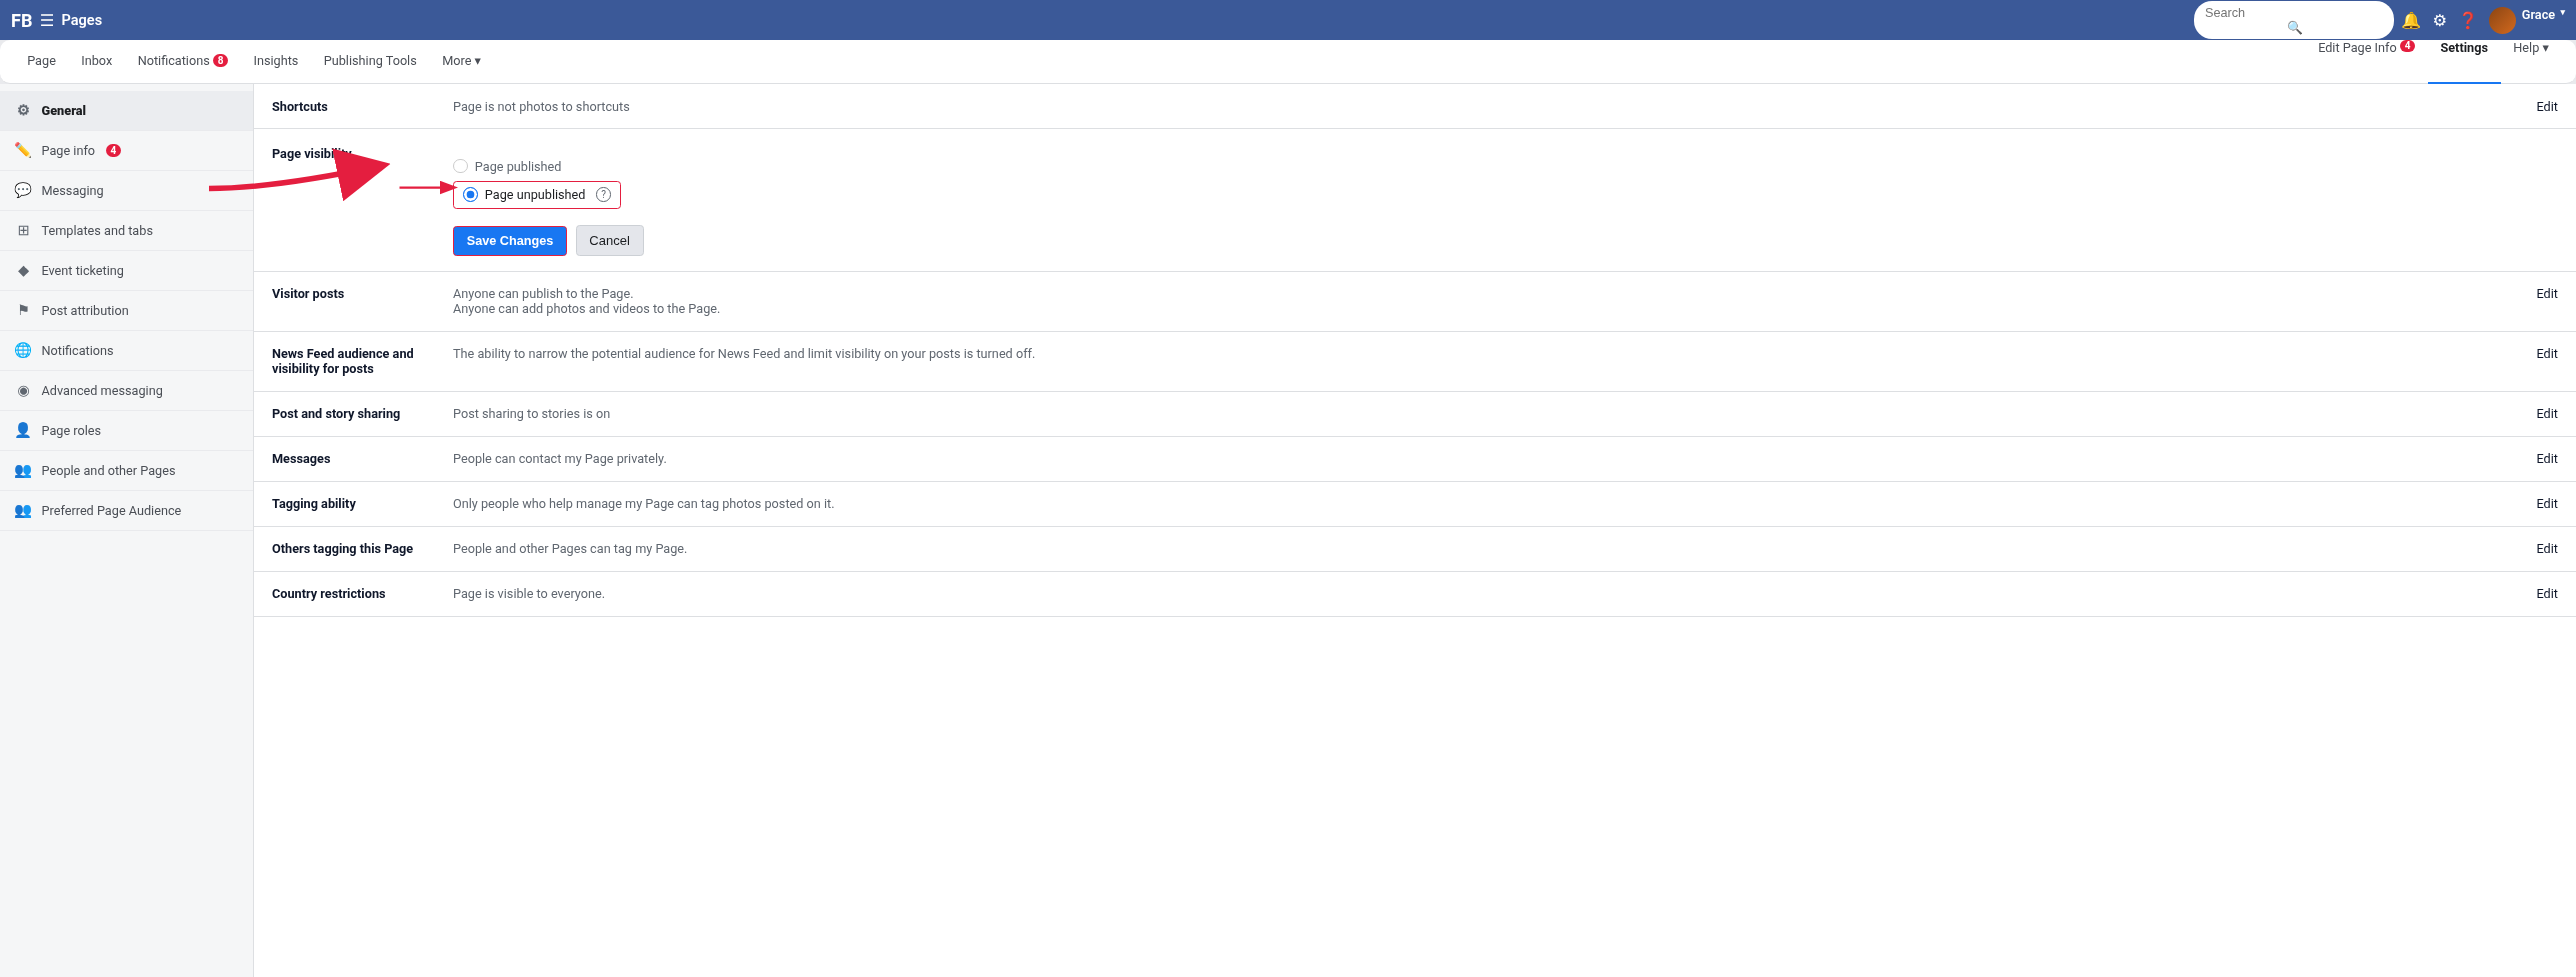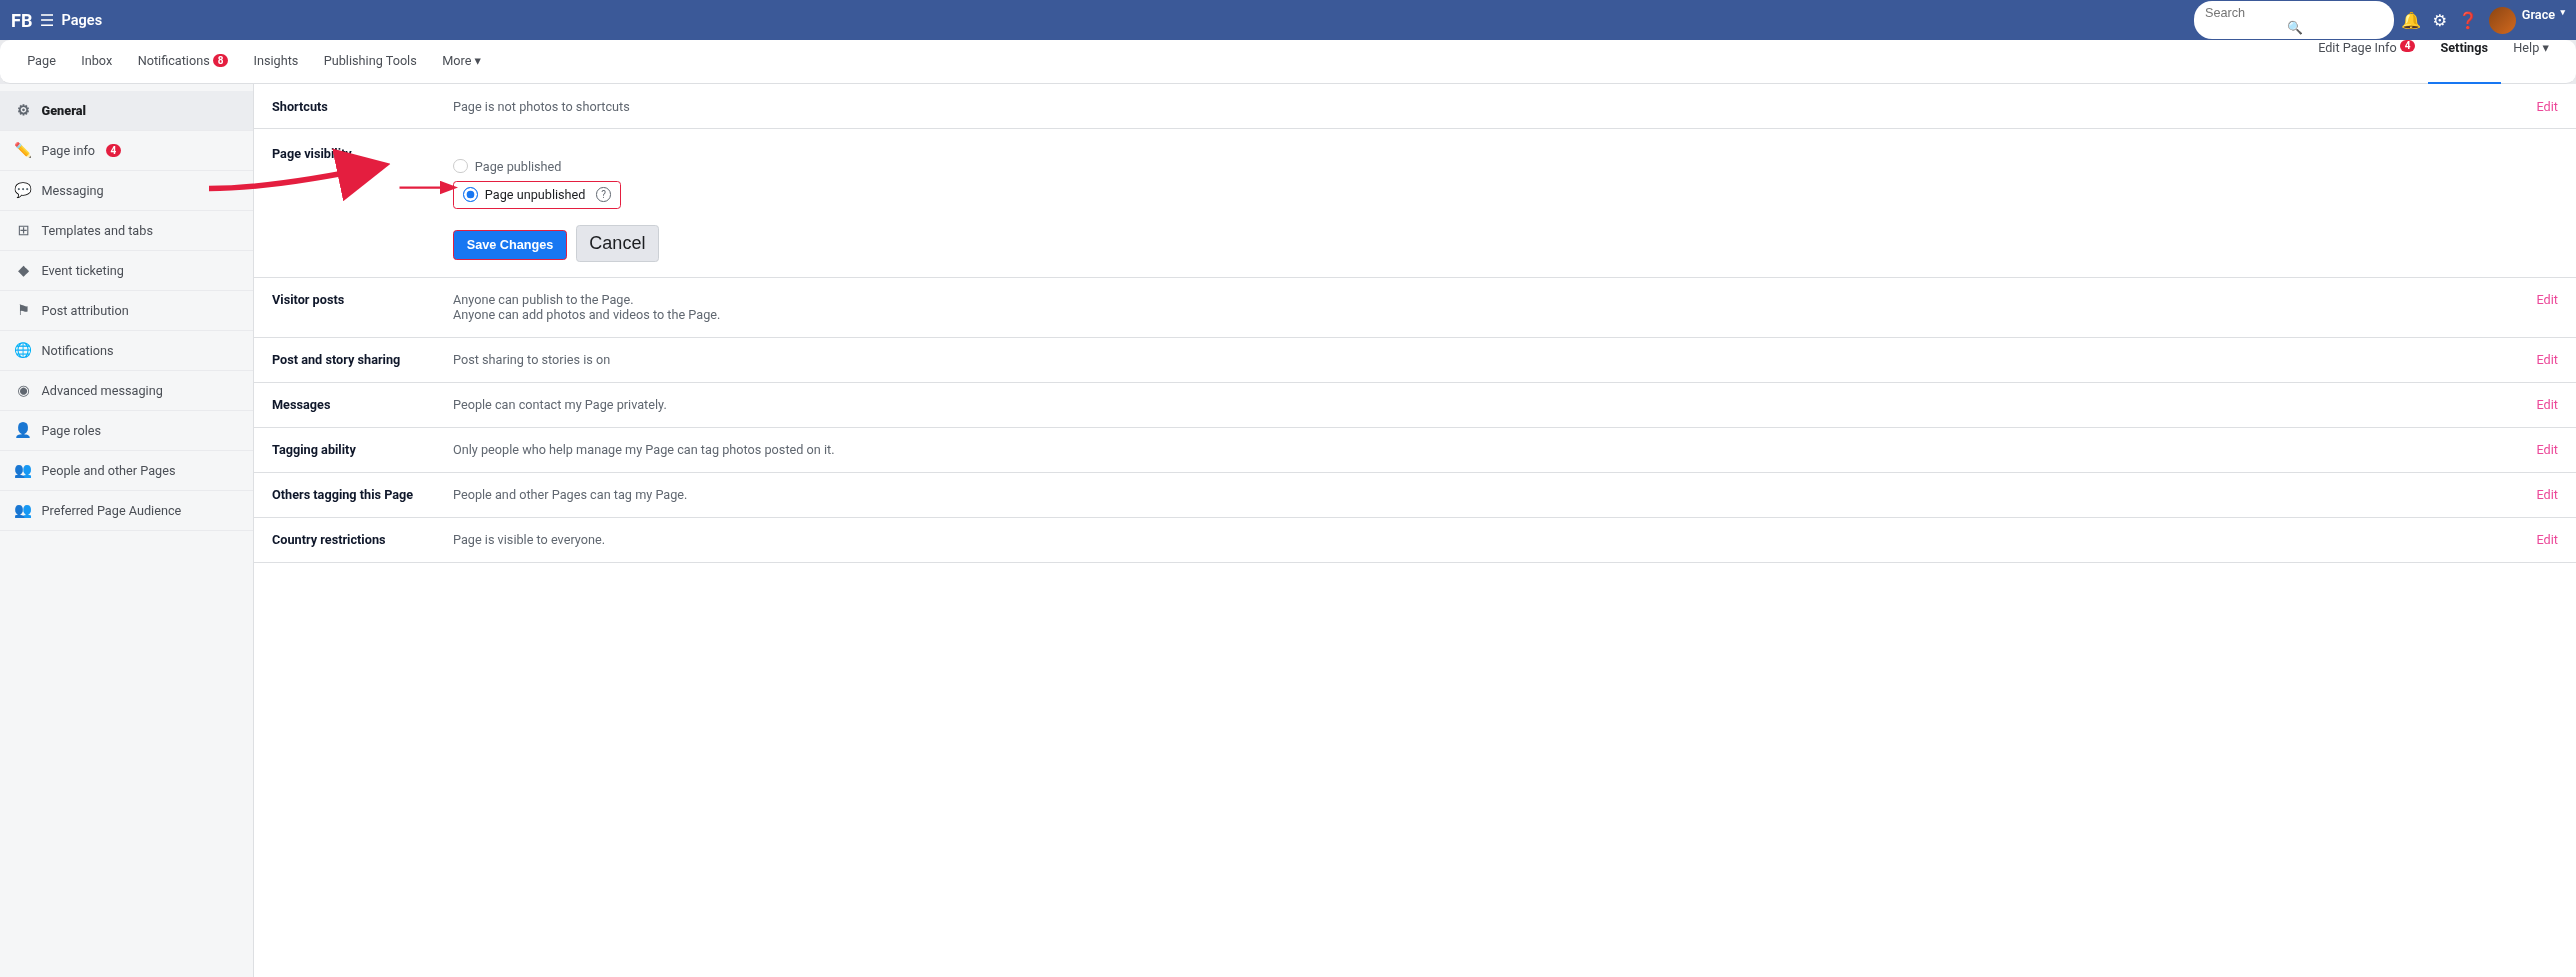--- a/index.html
+++ b/index.html
@@ -159,21 +159,21 @@
     .settings-row .col-value {
       color: #606770;
       font-size: 12.7px;
       flex: 1;
     }
     .settings-row .col-action {
       text-align: right;
       width: 54px;
     }
     .edit-link {
-      color: #ec4899;
+      color: #0f172a;
       font-size: 12.7px;
       cursor: pointer;
       text-decoration: none;
       font-weight: 400;
     }
     .radio-option { display: flex; align-items: center; gap: 7.3px; margin-bottom: 5.4px; color: #606770; font-size: 12.7px; cursor: pointer; }
     .radio-option.selected { color: #1c1e21; }
 
     .radio-circle {
       width: 14.5px; height: 14.5px; border-radius: 50%;
@@ -197,21 +197,21 @@
       font-weight: 600;
       cursor: pointer;
       border: 1.8px solid #e41e3f;
     }
     .cancel-btn {
       background: #e4e6eb;
       color: #1c1e21;
       border: 0.9px solid #ccd0d5;
       border-radius: 3.6px;
       padding: 7.3px 12.7px;
-      font-size: 18px;
+      font-size: 13px;
       cursor: pointer;
       margin-left: 5.4px;
     }
 
     .question-mark {
       display: inline-flex; align-items: center; justify-content: center;
       width: 14.5px; height: 14.5px; border-radius: 50%;
       border: 0.9px solid #606770;
       color: #606770; font-size: 10px; cursor: pointer; margin-left: 3.6px;
     }
@@ -383,20 +383,27 @@
           <td class="col-label">Visitor posts</td>
           <td class="col-value">
             <div>Anyone can publish to the Page.</div>
             <div>Anyone can add photos and videos to the Page.</div>
           </td>
           <td class="col-action">
             <a class="edit-link">Edit</a>
           </td>
         </tr>
 
+        <tr class="settings-row">
+          <td class="col-label">News Feed audience and visibility for posts</td>
+          <td class="col-value">The ability to narrow the potential audience for News Feed and limit visibility on your posts is turned off.</td>
+          <td class="col-action">
+            <a class="edit-link">Edit</a>
+          </td>
+        </tr>
 
         <tr class="settings-row">
           <td class="col-label">Post and story sharing</td>
           <td class="col-value">Post sharing to stories is on</td>
           <td class="col-action">
             <a class="edit-link">Edit</a>
           </td>
         </tr>
 
         <tr class="settings-row">

